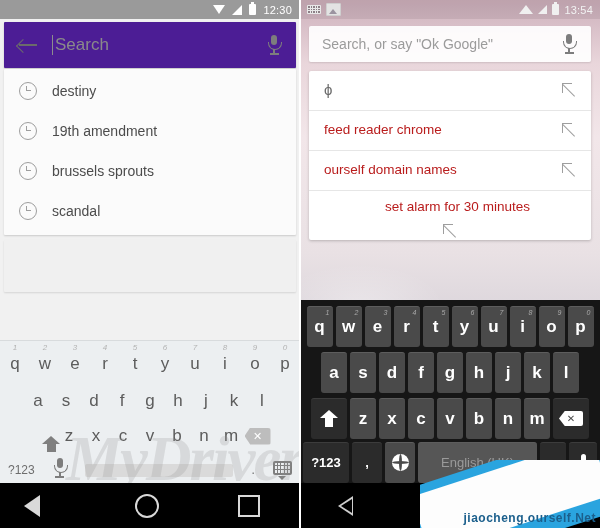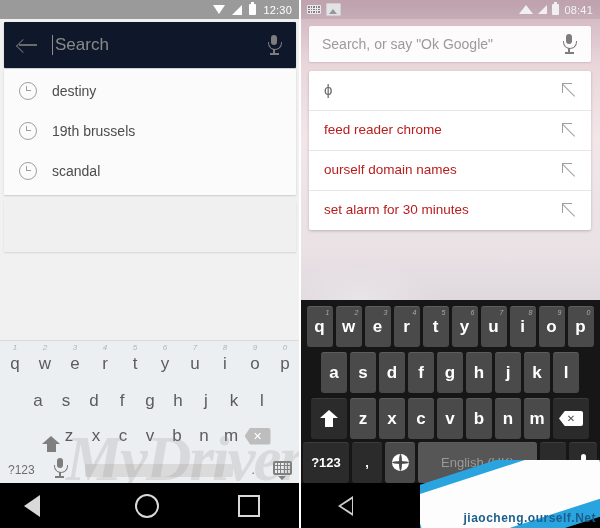--- a/index.html
+++ b/index.html
@@ -18,21 +18,21 @@
     justify-content:flex-end;padding-right:8px;box-sizing:border-box;
   }
   .left .statusbar .sb-icons{display:flex;align-items:center;gap:7px;}
   .sb-clock{color:#ffffff;font-size:11px;letter-spacing:.2px;}
   .ic-tri-down{width:0;height:0;border-left:6px solid transparent;border-right:6px solid transparent;border-top:9px solid #ffffff;}
   .ic-signal{width:0;height:0;border-left:10px solid transparent;border-bottom:10px solid #ffffff;}
   .ic-batt{width:7px;height:11px;background:#ffffff;position:relative;border-radius:1px;}
   .ic-batt:before{content:"";position:absolute;top:-2px;left:2px;width:3px;height:2px;background:#ffffff;}
 
   .left .searchbar{
-    margin:3px 4px 0 4px;background:#0f172a;height:46px;
+    margin:3px 4px 0 4px;background:#4c1d95;height:46px;
     display:flex;align-items:center;box-shadow:0 1px 2px rgba(0,0,0,.18);
     border-radius:1px;
   }
   .left .back-btn{width:48px;display:flex;align-items:center;justify-content:center;}
   .arrow-left{position:relative;width:20px;height:14px;}
   .arrow-left:before{content:"";position:absolute;top:6px;left:1px;width:18px;height:1.6px;background:#6b6b6b;}
   .arrow-left:after{content:"";position:absolute;top:2.6px;left:0px;width:9px;height:9px;
      border-left:1.6px solid #6b6b6b;border-bottom:1.6px solid #6b6b6b;transform:rotate(45deg);}
   .left .search-field{flex:1;display:flex;align-items:center;position:relative;}
   .caret{width:1px;height:20px;background:#8d8d8d;margin-right:2px;}
@@ -120,21 +120,21 @@
     position:relative;margin:7px 9px 0 9px;height:36px;background:rgba(255,255,255,.92);
     display:flex;align-items:center;border-radius:2px;box-shadow:0 1px 2px rgba(0,0,0,.12);
   }
   .right .search-placeholder{flex:1;padding-left:13px;font-size:14px;color:#9b9b9b;}
 
   .right .sugg-card{
     position:relative;margin:9px 9px 0 9px;background:#ffffff;border-radius:2px;
     box-shadow:0 1px 3px rgba(0,0,0,.22);overflow:hidden;
   }
   .right .sugg-row{display:flex;align-items:center;min-height:39px;border-bottom:1px solid #e6e6e6;}
-  .right .sugg-row:last-child{border-bottom:none;}
+  .right .sugg-row:last-child{border-bottom:none;flex-direction:column;}
   .right .sugg-row .lbl{flex:1;padding:7px 0 7px 15px;font-size:13.5px;color:#b91c1c;line-height:1.35;}
   .right .sugg-row .lbl.faint{color:#6a6a6a;font-size:15px;}
   .right .sugg-row .nw{width:44px;display:flex;align-items:center;justify-content:center;}
   .nw-arrow{position:relative;width:17px;height:17px;}
   .nw-arrow:before{content:"";position:absolute;left:2px;top:2px;width:17px;height:1.4px;background:#9e9e9e;transform:rotate(45deg);transform-origin:left top;}
   .nw-arrow:after{content:"";position:absolute;left:1px;top:1px;width:9px;height:9px;border-left:1.4px solid #9e9e9e;border-top:1.4px solid #9e9e9e;}
 
   
   .kb-dark{position:absolute;left:0;bottom:45px;width:300px;height:183px;background:#161616;}
   .kb-dark .krow{display:flex;align-items:center;justify-content:center;gap:3px;}
@@ -240,21 +240,27 @@
       <div class="sugg-row">
         <span class="ic">
             <i class="clock-ic"></i>
           </span>
         <span class="lbl">destiny</span>
       </div>
       <div class="sugg-row">
         <span class="ic">
             <i class="clock-ic"></i>
           </span>
-        <span class="lbl">19th brussels</span>
+        <span class="lbl">19th amendment</span>
+      </div>
+      <div class="sugg-row">
+        <span class="ic">
+            <i class="clock-ic"></i>
+          </span>
+        <span class="lbl">brussels sprouts</span>
       </div>
       <div class="sugg-row">
         <span class="ic">
             <i class="clock-ic"></i>
           </span>
         <span class="lbl">scandal</span>
       </div>
     </div>
 
     <div class="empty-card"></div>
@@ -362,21 +368,21 @@
             <i></i>
             <i></i>
             <i></i>
         </i>
         <i class="pic-mini"></i>
       </span>
       <span class="sb-right">
         <i class="wifi-ic"></i>
         <i class="sig-ic"></i>
         <i class="bat-ic"></i>
-        <span class="sb-clock">08:41</span>
+        <span class="sb-clock">13:54</span>
       </span>
     </div>
 
     <div class="searchbar">
       <span class="search-placeholder">Search, or say "Ok Google"</span>
       <span class="mic-btn">
         <i class="mic" style="display:inline-block">
           <i class="cap"></i>
             <i class="arc"></i>
             <i class="stem"></i>

